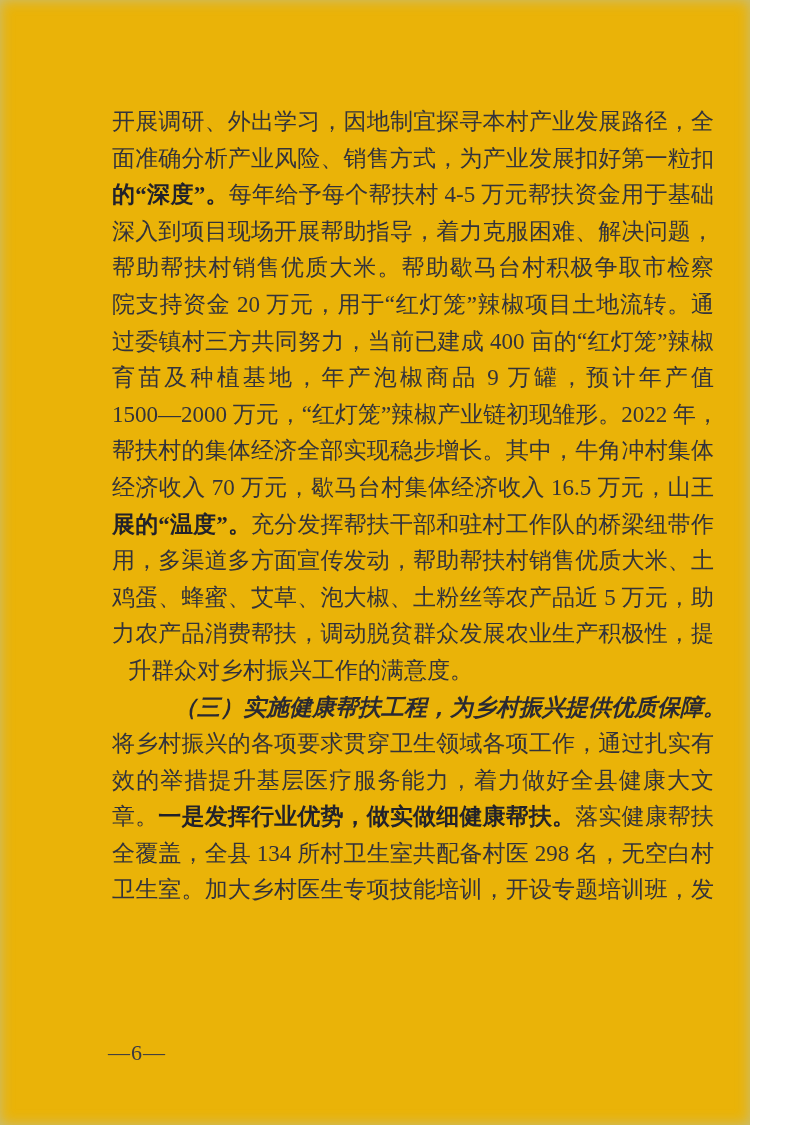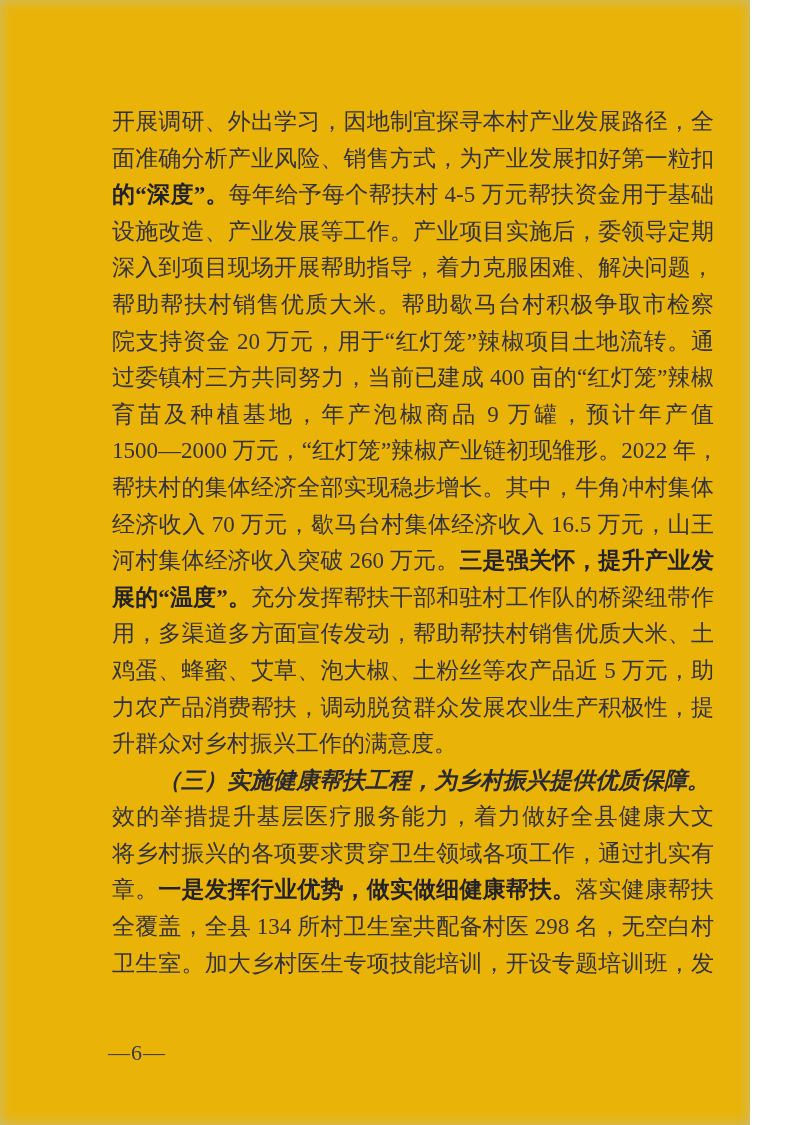--- a/index.html
+++ b/index.html
@@ -27,20 +27,21 @@
     font-size: 23px;
     color: #33333b;
     text-align: justify;
     text-align-last: justify;
     overflow: hidden;
     white-space: nowrap;
   }
   .line.no-justify {
     text-align: right;
     text-align-last: left;
+    margin-left: 16px;
   }
   .line.indent {
     text-indent: 2em;
   }
   .line .bold {
     font-weight: bold;
     color: #22222a;
   }
   .line .kai {
     font-weight: bold;
@@ -57,36 +58,34 @@
   }
 </style>
 </head>
 <body>
 
 <div class="page">
   <div class="doc-body">
       <div class="line"><span>开展调研、外出学习，因地制宜探寻本村产业发展路径，全</span></div>
       <div class="line"><span>面准确分析产业风险、销售方式，为产业发展扣好第一粒扣</span></div>
       <div class="line"><span class="bold">的“深度”。</span><span>每年给予每个帮扶村 4-5 万元帮扶资金用于基础</span></div>
-      <div class="line"><span>设施改造、产业发展等工作。产业项目实施后，委领导定期</span></div>
       <div class="line"><span>深入到项目现场开展帮助指导，着力克服困难、解决问题，</span></div>
       <div class="line"><span>帮助帮扶村销售优质大米。帮助歇马台村积极争取市检察</span></div>
       <div class="line"><span>院支持资金 20 万元，用于“红灯笼”辣椒项目土地流转。通</span></div>
       <div class="line"><span>过委镇村三方共同努力，当前已建成 400 亩的“红灯笼”辣椒</span></div>
       <div class="line"><span>育苗及种植基地，年产泡椒商品 9 万罐，预计年产值</span></div>
       <div class="line"><span>1500—2000 万元，“红灯笼”辣椒产业链初现雏形。2022 年，</span></div>
       <div class="line"><span>帮扶村的集体经济全部实现稳步增长。其中，牛角冲村集体</span></div>
       <div class="line"><span>经济收入 70 万元，歇马台村集体经济收入 16.5 万元，山王</span></div>
-      <div class="line"><span>河村集体经济收入突破 260 万元。</span><span class="bold">三是强关怀，提升产业发</span></div>
       <div class="line"><span class="bold">展的“温度”。</span><span>充分发挥帮扶干部和驻村工作队的桥梁纽带作</span></div>
       <div class="line"><span>用，多渠道多方面宣传发动，帮助帮扶村销售优质大米、土</span></div>
       <div class="line"><span>鸡蛋、蜂蜜、艾草、泡大椒、土粉丝等农产品近 5 万元，助</span></div>
       <div class="line"><span>力农产品消费帮扶，调动脱贫群众发展农业生产积极性，提</span></div>
       <div class="line no-justify"><span>升群众对乡村振兴工作的满意度。</span></div>
       <div class="line indent no-justify"><span class="kai">（三）实施健康帮扶工程，为乡村振兴提供优质保障。</span></div>
+      <div class="line"><span>将乡村振兴的各项要求贯穿卫生领域各项工作，通过扎实有</span></div>
       <div class="line"><span>效的举措提升基层医疗服务能力，着力做好全县健康大文</span></div>
-      <div class="line"><span>将乡村振兴的各项要求贯穿卫生领域各项工作，通过扎实有</span></div>
       <div class="line"><span>章。</span><span class="bold">一是发挥行业优势，做实做细健康帮扶。</span><span>落实健康帮扶</span></div>
       <div class="line"><span>全覆盖，全县 134 所村卫生室共配备村医 298 名，无空白村</span></div>
       <div class="line"><span>卫生室。加大乡村医生专项技能培训，开设专题培训班，发</span></div>
     </div>
   <div class="page-footer">—6—</div>
 </div>
 
 </body></html>

